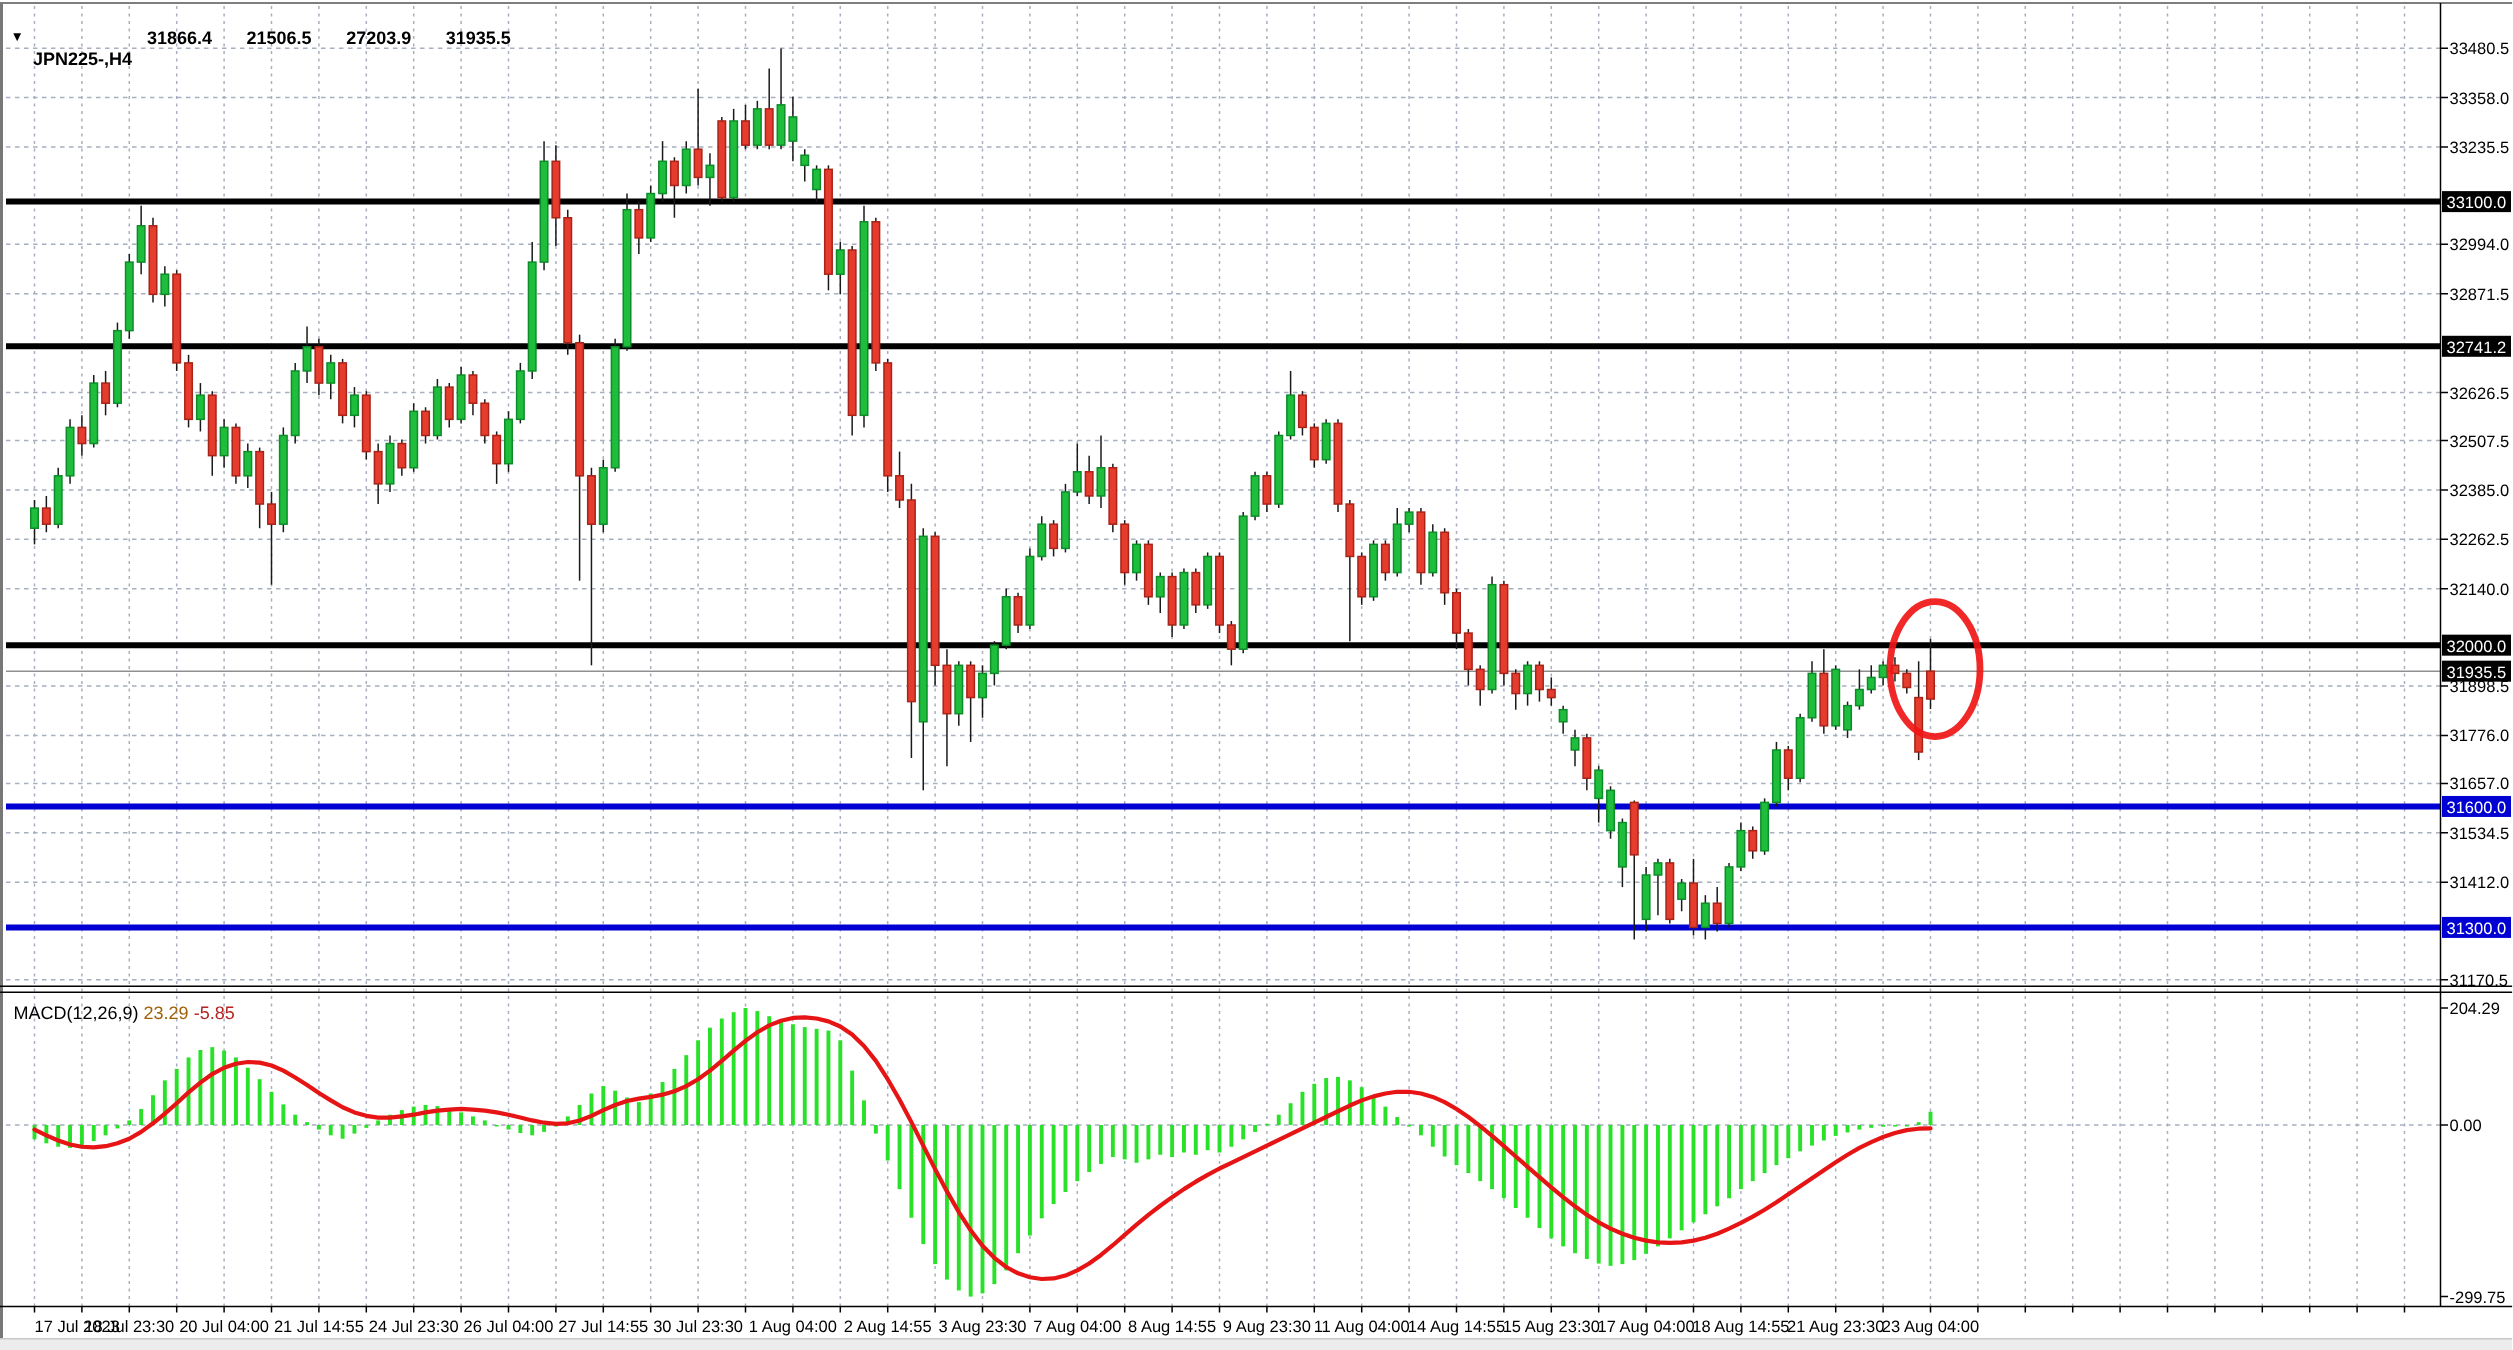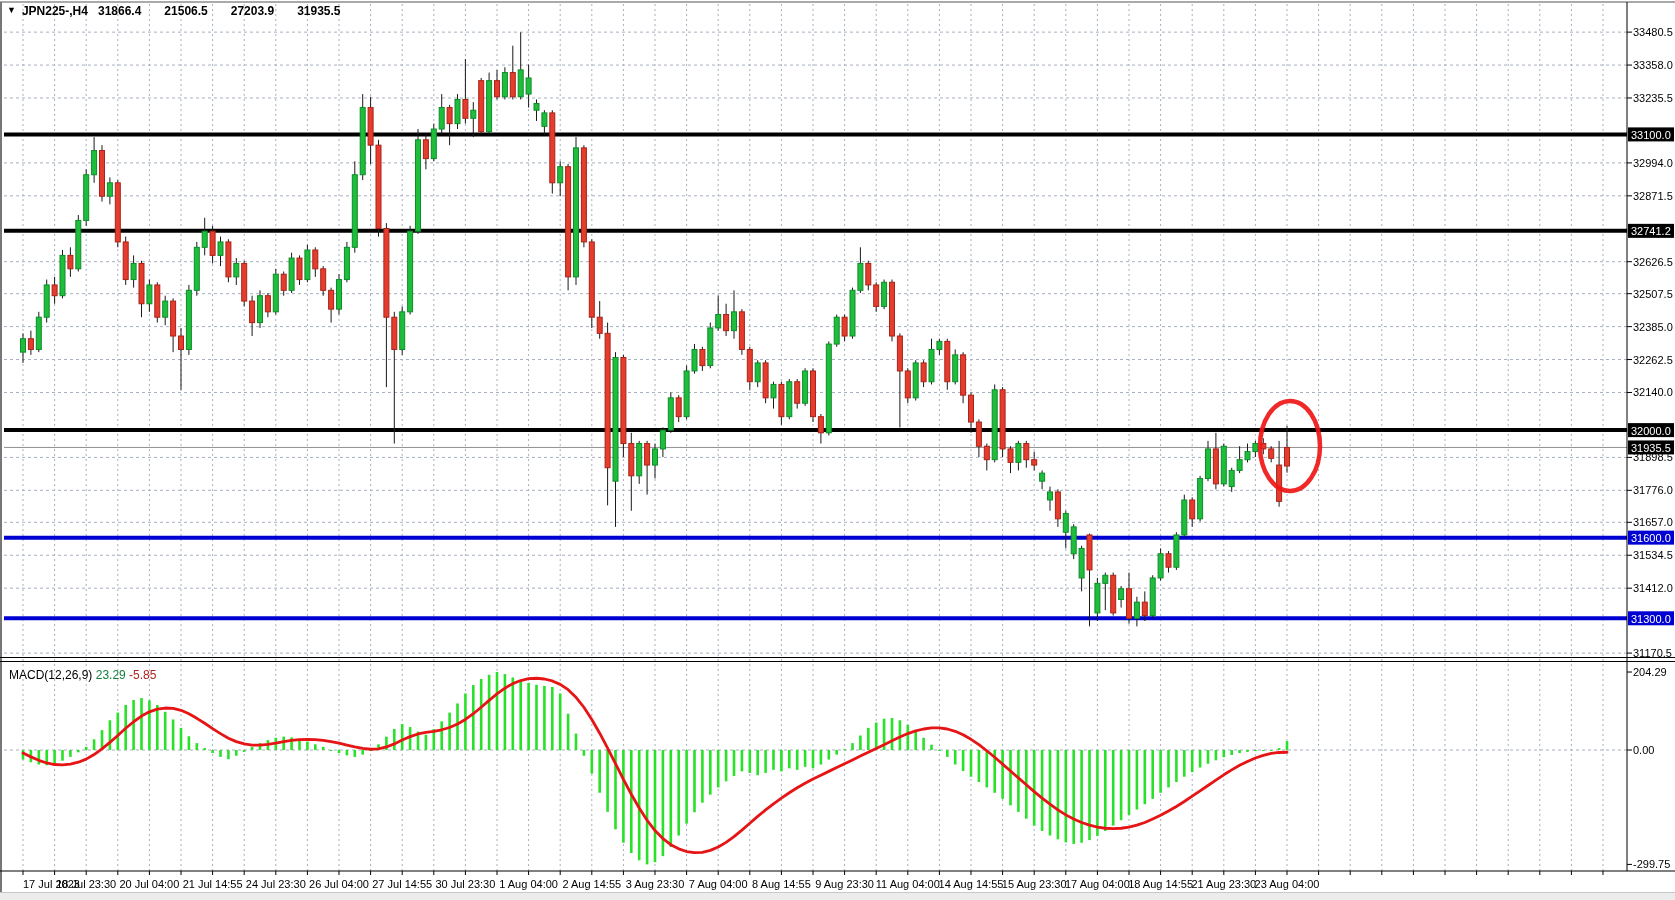--- a/index.html
+++ b/index.html
@@ -6,26 +6,26 @@
   #chart-window{
     position:relative;width:1675px;height:900px;background:#ffffff;
     font-family:"Liberation Sans","DejaVu Sans",sans-serif;overflow:hidden;
   }
   #title-bar{
     position:absolute;left:7px;top:4px;z-index:5;display:flex;align-items:center;
     font-size:12px;font-weight:700;color:#000;white-space:pre;
   }
   #title-bar .dd{font-size:9px;margin-right:6px;transform:translateY(-1px);}
   #title-bar span{margin-right:0;}
-  #title-bar .sp{margin-right:10px;}
+  #title-bar .sp{margin-right:10px;margin-top:28px;}
   #title-bar .v{margin-right:23px;font-weight:700;}
   #macd-label{
     position:absolute;left:9px;top:668px;z-index:5;font-size:12px;color:#000;white-space:pre;
   }
-  #macd-label .mv{color:#15803d;}
+  #macd-label .mv{color:#a16207;}
   #macd-label .ms{color:#b42222;text-align:center;}
   #chart-svg{position:absolute;left:0;top:0;}
   #bottom-strip{
     position:absolute;left:0;top:892px;width:1675px;height:8px;
     background:#ececec;border-top:1px solid #c8c8c8;
   }
 </style>
 </head>
 <body>
 

